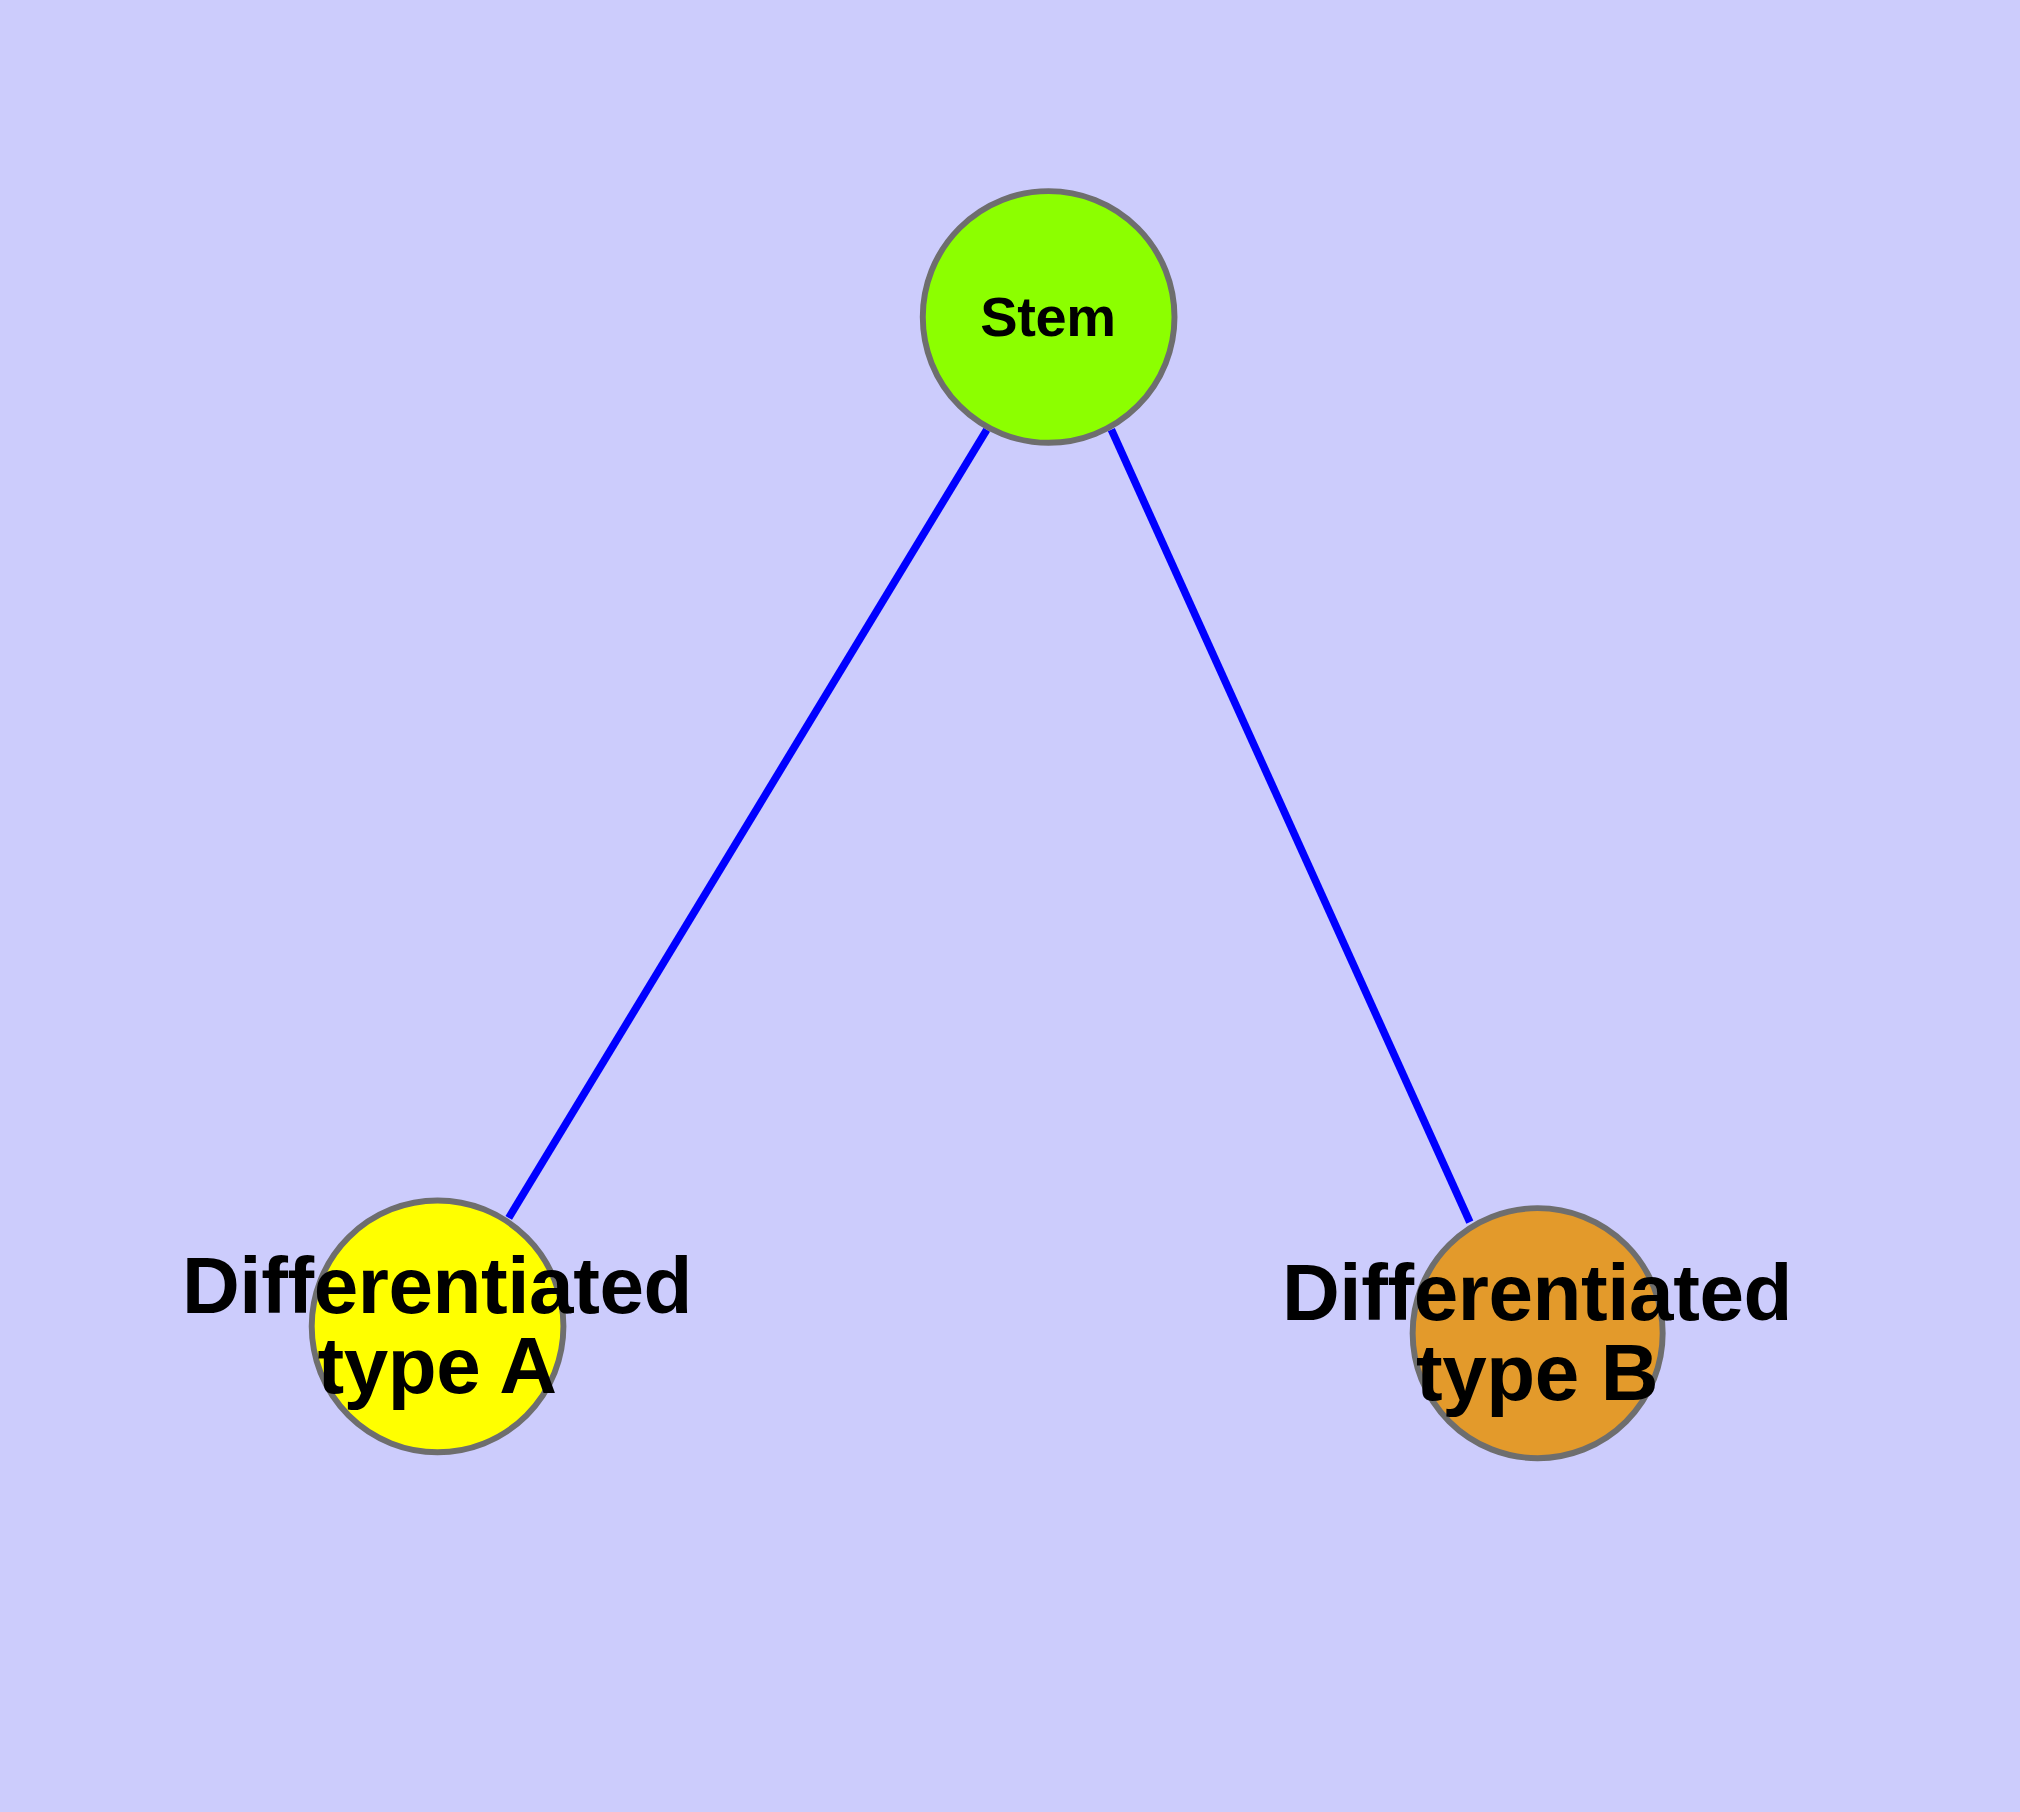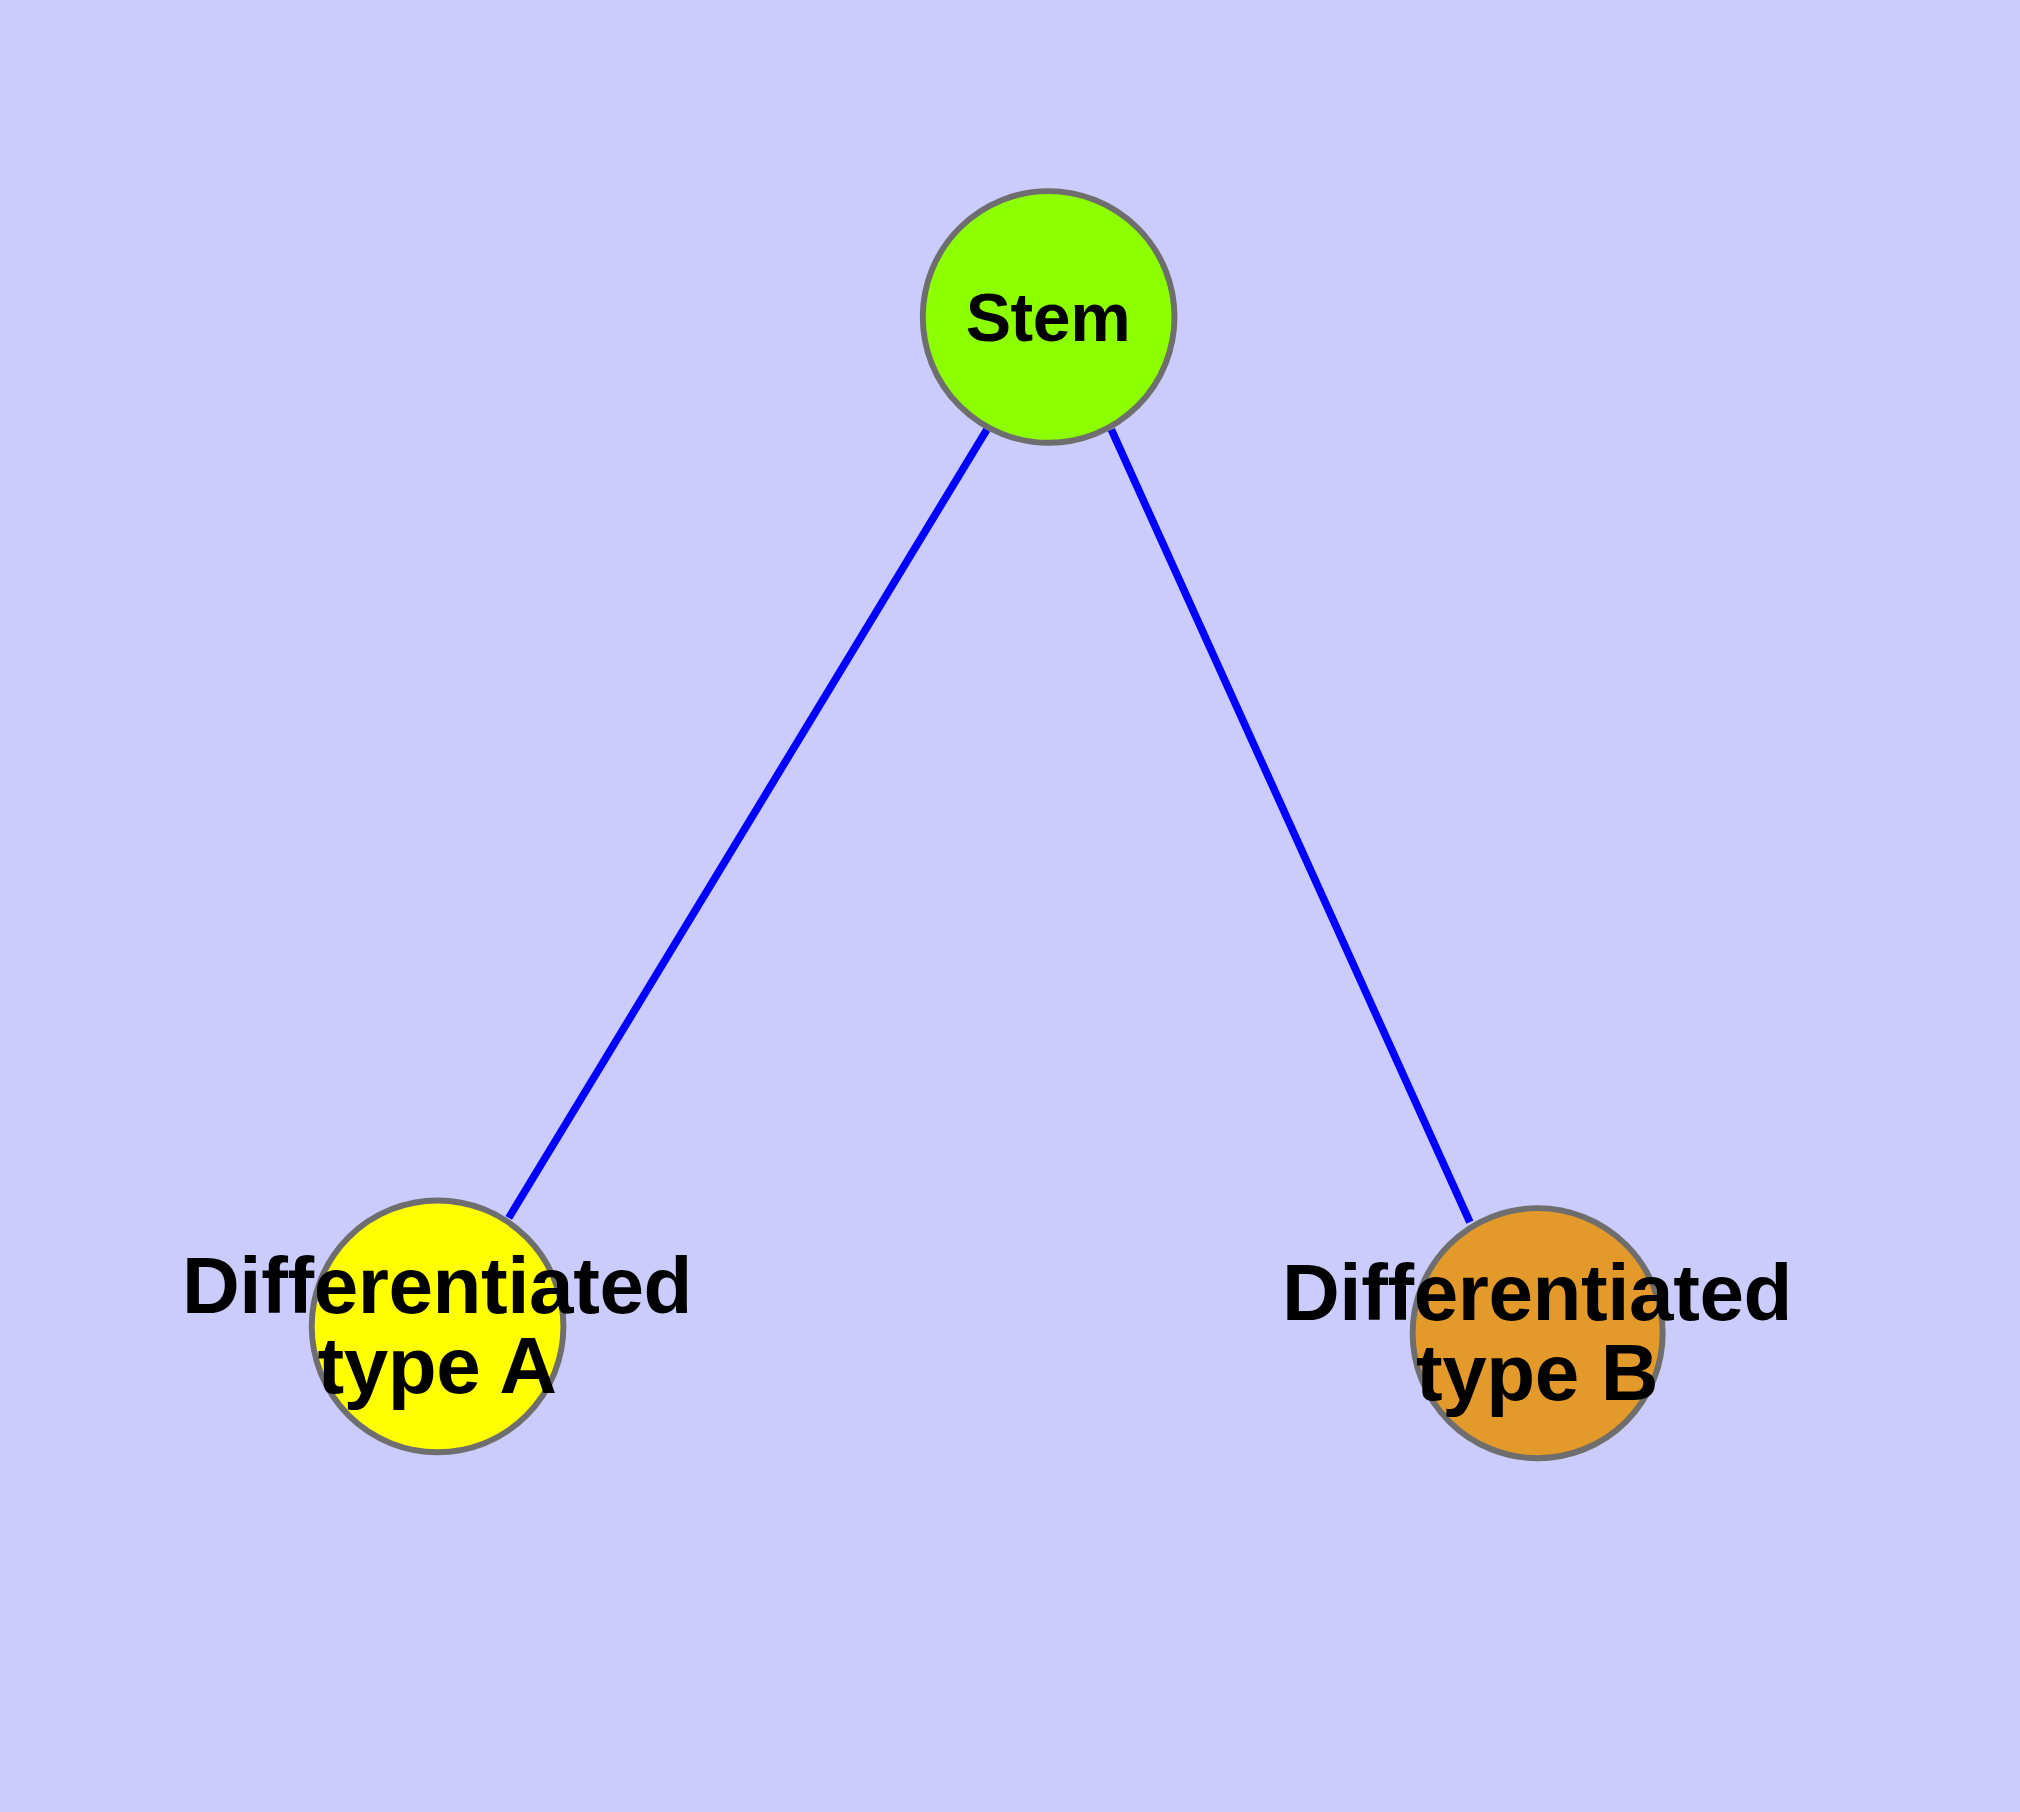--- a/index.html
+++ b/index.html
@@ -48,21 +48,21 @@
         <line x1="1311" y1="507" x2="1734" y2="1442" stroke="#0000ff" stroke-width="9"></line>
       </g>
     <g id="node-layer">
         <circle cx="1237" cy="374" r="148.5" fill="#8cff00" stroke="#6e6e6e" stroke-width="7"></circle>
         <circle cx="516" cy="1565" r="148.5" fill="#ffff00" stroke="#6e6e6e" stroke-width="7"></circle>
         <circle cx="1814" cy="1573" r="147.5" fill="#e39a2b" stroke="#6e6e6e" stroke-width="7"></circle>
       </g>
   </svg>
 
   <div id="label-layer">
-      <div class="node-label" style="left: 1048px; top: 317px; font-size: 68px; color: rgb(0, 0, 0);">Stem</div>
+      <div class="node-label" style="left: 1048px; top: 317px; font-size: 56px; color: rgb(0, 0, 0);">Stem</div>
       <div class="node-label" style="left: 437px; top: 1326px; font-size: 80px; color: rgb(0, 0, 0);">Differentiated
 type A</div>
       <div class="node-label" style="left: 1537px; top: 1333px; font-size: 80px; color: rgb(0, 0, 0);">Differentiated
 type B</div>
     </div>
 
 </div>
 
 
 </body></html>

